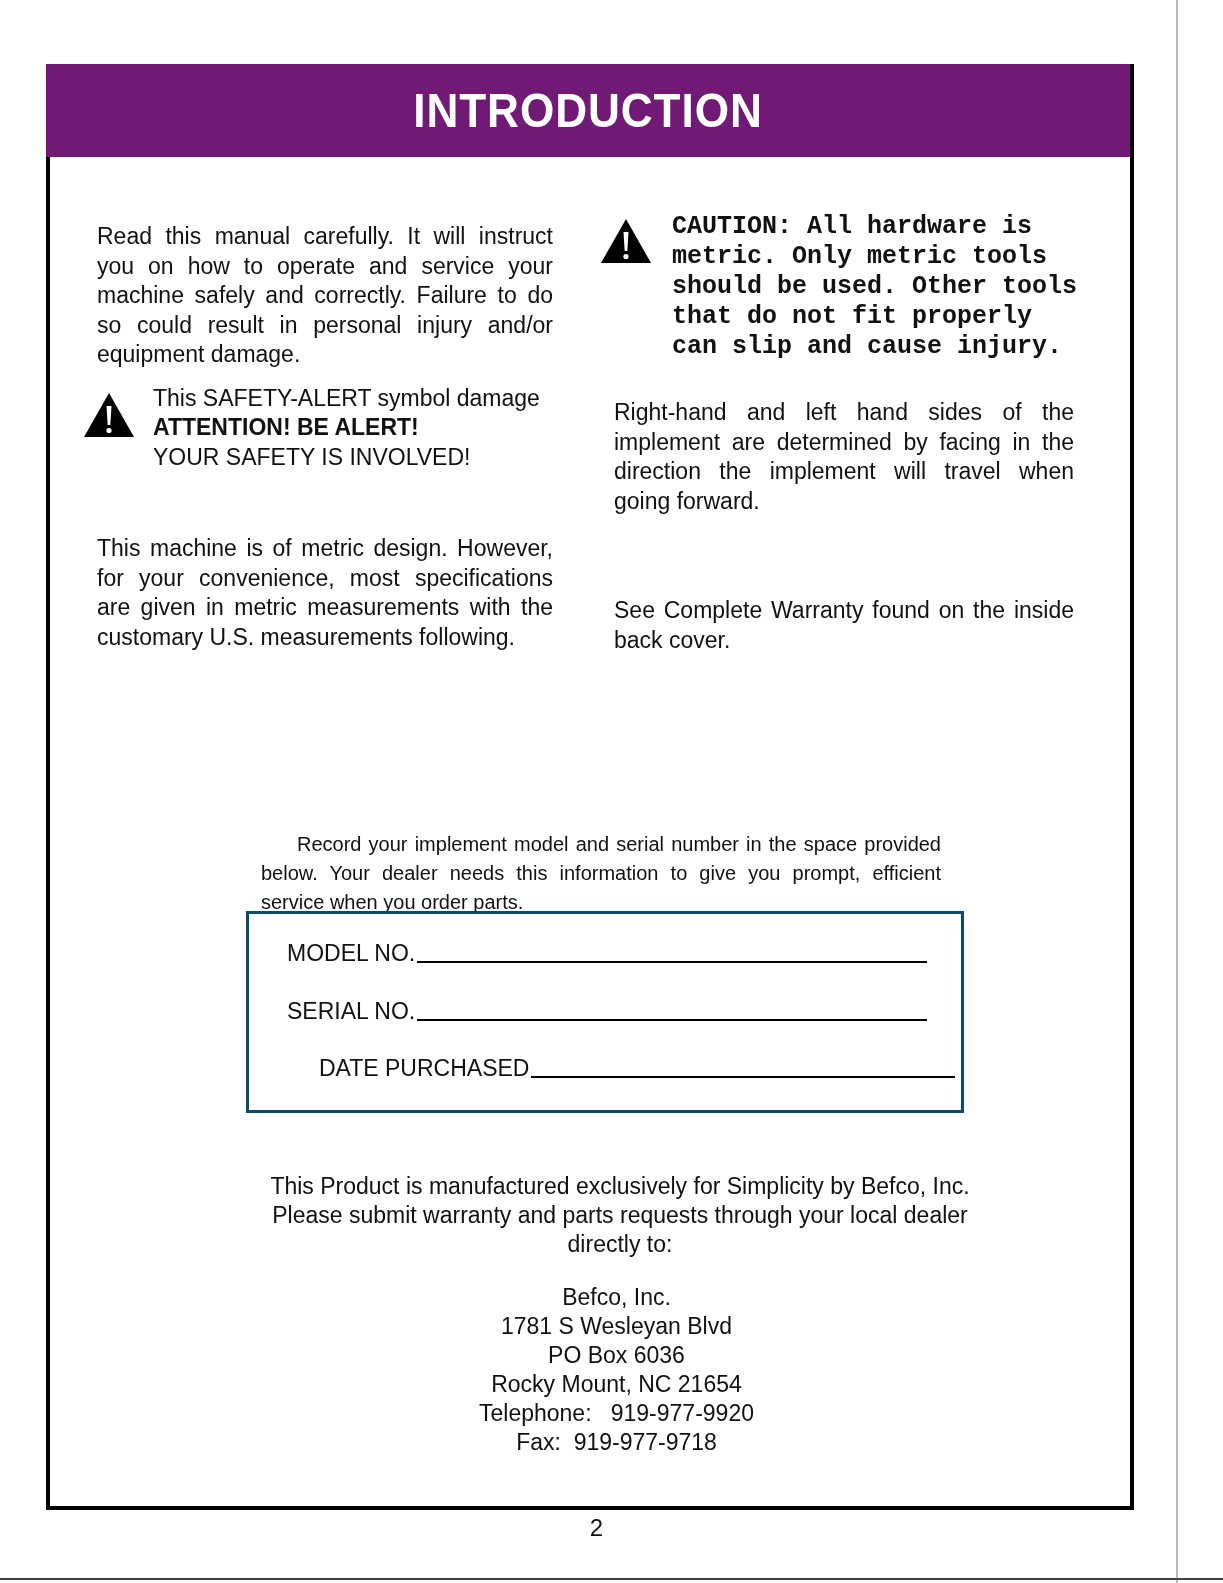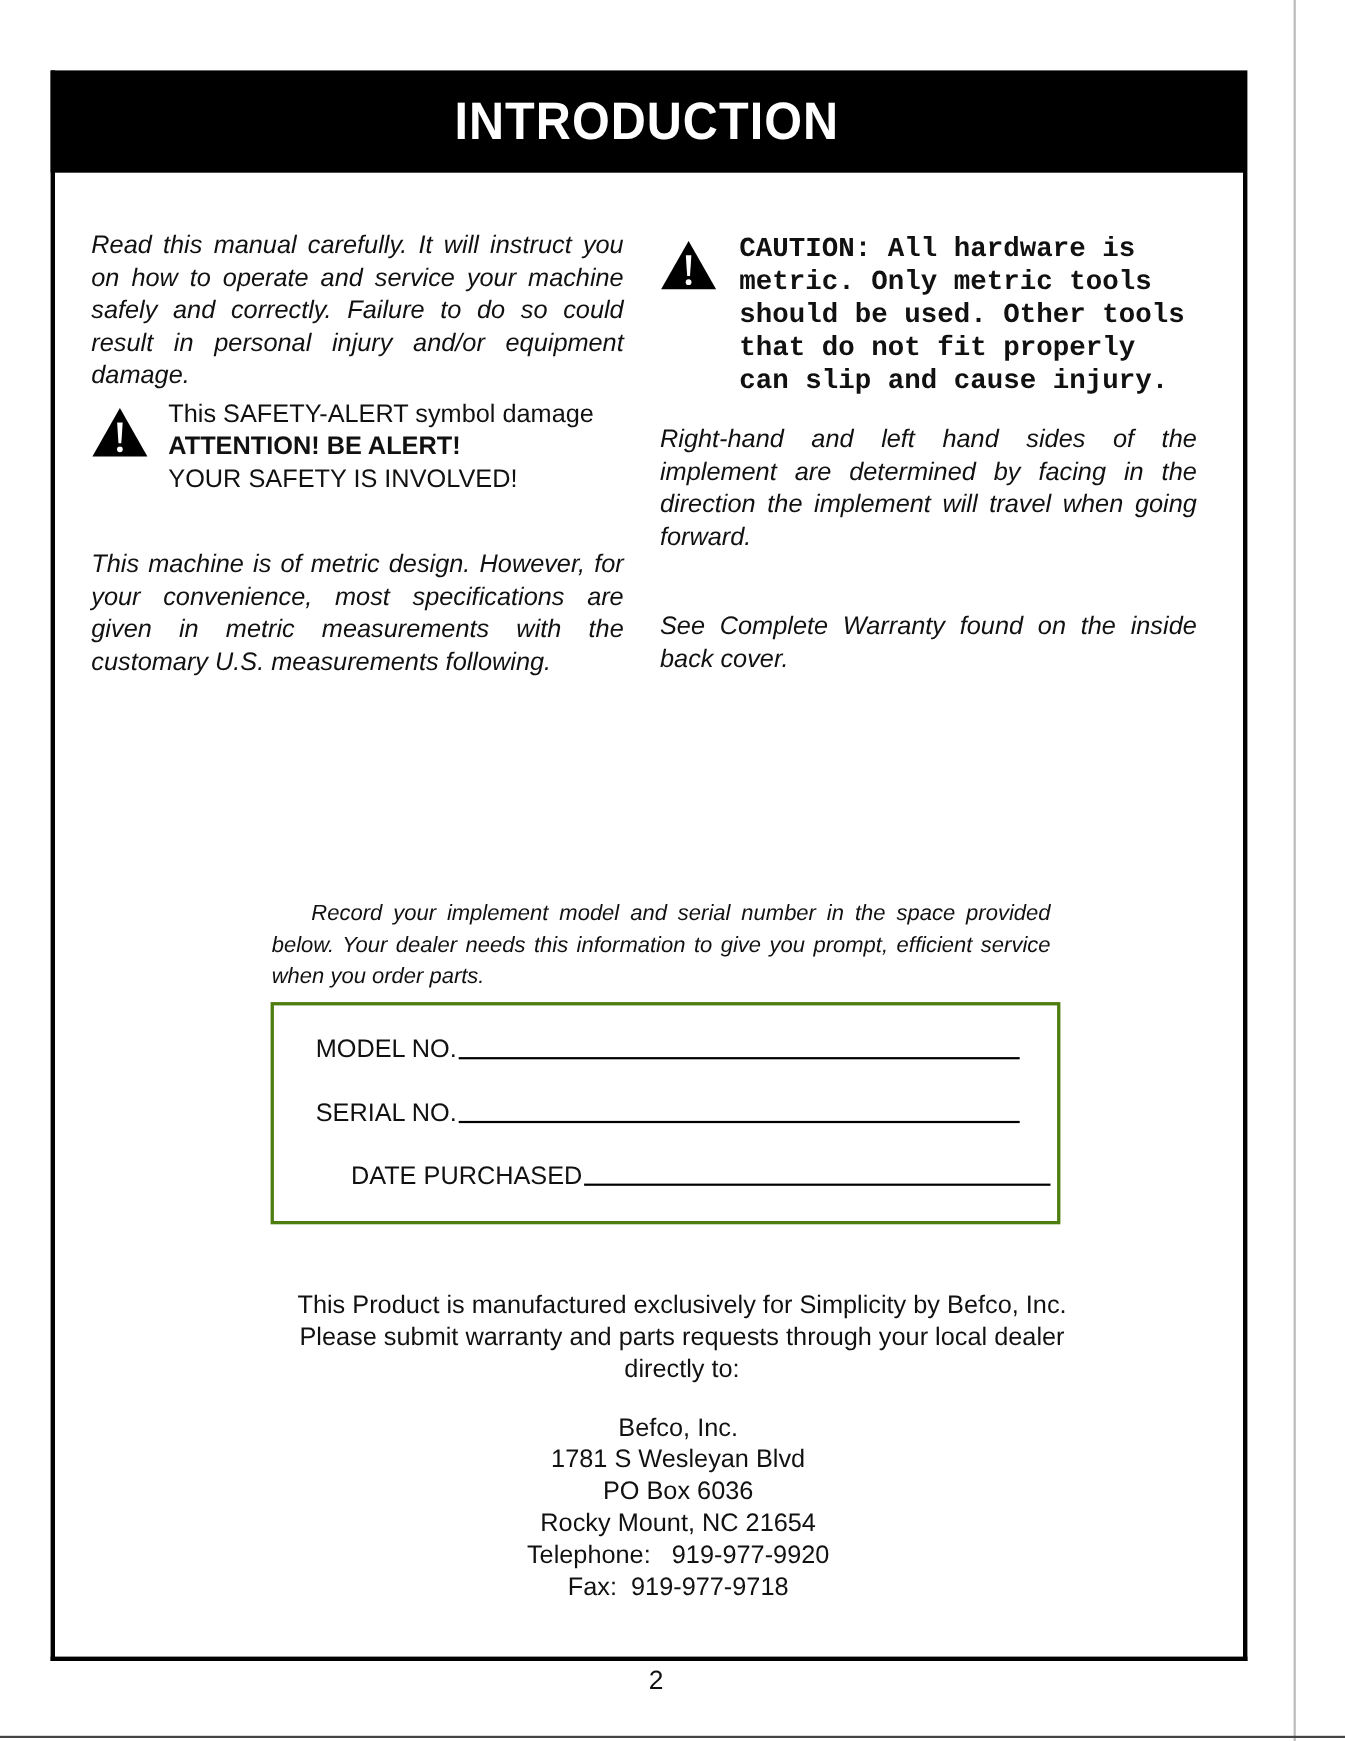--- a/index.html
+++ b/index.html
@@ -1,38 +1,38 @@
 <!DOCTYPE html>
 <html><head>
 <meta charset="utf-8">
 <style>
   html, body { margin:0; padding:0; background:#ffffff; }
   body { width:1223px; height:1583px; position:relative; overflow:hidden;
          font-family:"Liberation Sans", sans-serif; color:#111; }
   .page-frame { position:absolute; left:46px; top:64px; width:1088px; height:1446px;
                 border-left:4px solid #000; border-right:4px solid #000; border-bottom:4px solid #000;
                 box-sizing:border-box; }
-  .title-bar { position:absolute; left:46px; top:64px; width:1084px; height:93px; background:#000000;
+  .title-bar { position:absolute; left:46px; top:64px; width:1084px; height:93px; background:#701a75;
                display:flex; align-items:center; justify-content:center; }
   .title-bar h1 { margin:0; color:#fff; font-size:48px; font-weight:bold; letter-spacing:1px;
                   transform:scaleX(0.92); }
   .col { position:absolute; font-size:23px; line-height:29.5px; }
   .left-col { left:83px; top:208px; width:484px; }
   .right-col { left:600px; top:208px; width:488px; }
-  p { margin:0; text-align:justify;font-style:italic; }
+  p { margin:14px; text-align:justify; }
   .gap { height:24px; }
   .alert-row { display:flex; align-items:flex-start; margin-top:6px; }
   .alert-row .tri { width:52px; flex:0 0 52px; margin-top:8px; margin-right:18px; }
   .alert-text { flex:1; }
   .bold { font-weight:bold; }
   .caution { font-weight:bold; font-size:25px; line-height:30px;font-family:Liberation Mono, monospace; }
   .record-block { position:absolute; left:247px; top:816px; width:708px; font-size:20px; line-height:29px; }
   .record-block p { text-indent:36px; }
   .record-box { position:absolute; left:246px; top:911px; width:718px; height:202px;
-                border:3px solid #4d7c0f; box-sizing:border-box; }
+                border:3px solid #0c4a6e; box-sizing:border-box; }
   .field { position:absolute; left:38px; font-size:23px; display:flex; align-items:flex-end; }
   .field .line { border-bottom:2px solid #000; height:0; margin-left:2px; margin-bottom:4px; }
   .manuf { position:absolute; left:250px; top:1172px; width:740px; font-size:23px; line-height:29px; }
   .address { position:absolute; left:0; width:1223px; top:1283px; text-align:center;
              font-size:23px; line-height:29px; }
   .address div { padding-left:10px; }
   .page-num { position:absolute; left:0; width:1193px; top:1514px; text-align:center; font-size:24px; }
   .scan-line { position:absolute; left:1176px; top:0; width:2px; height:1583px; background:#bbb; }
   .bottom-line { position:absolute; left:0; top:1578px; width:1223px; height:2px; background:#444; }
 </style>

